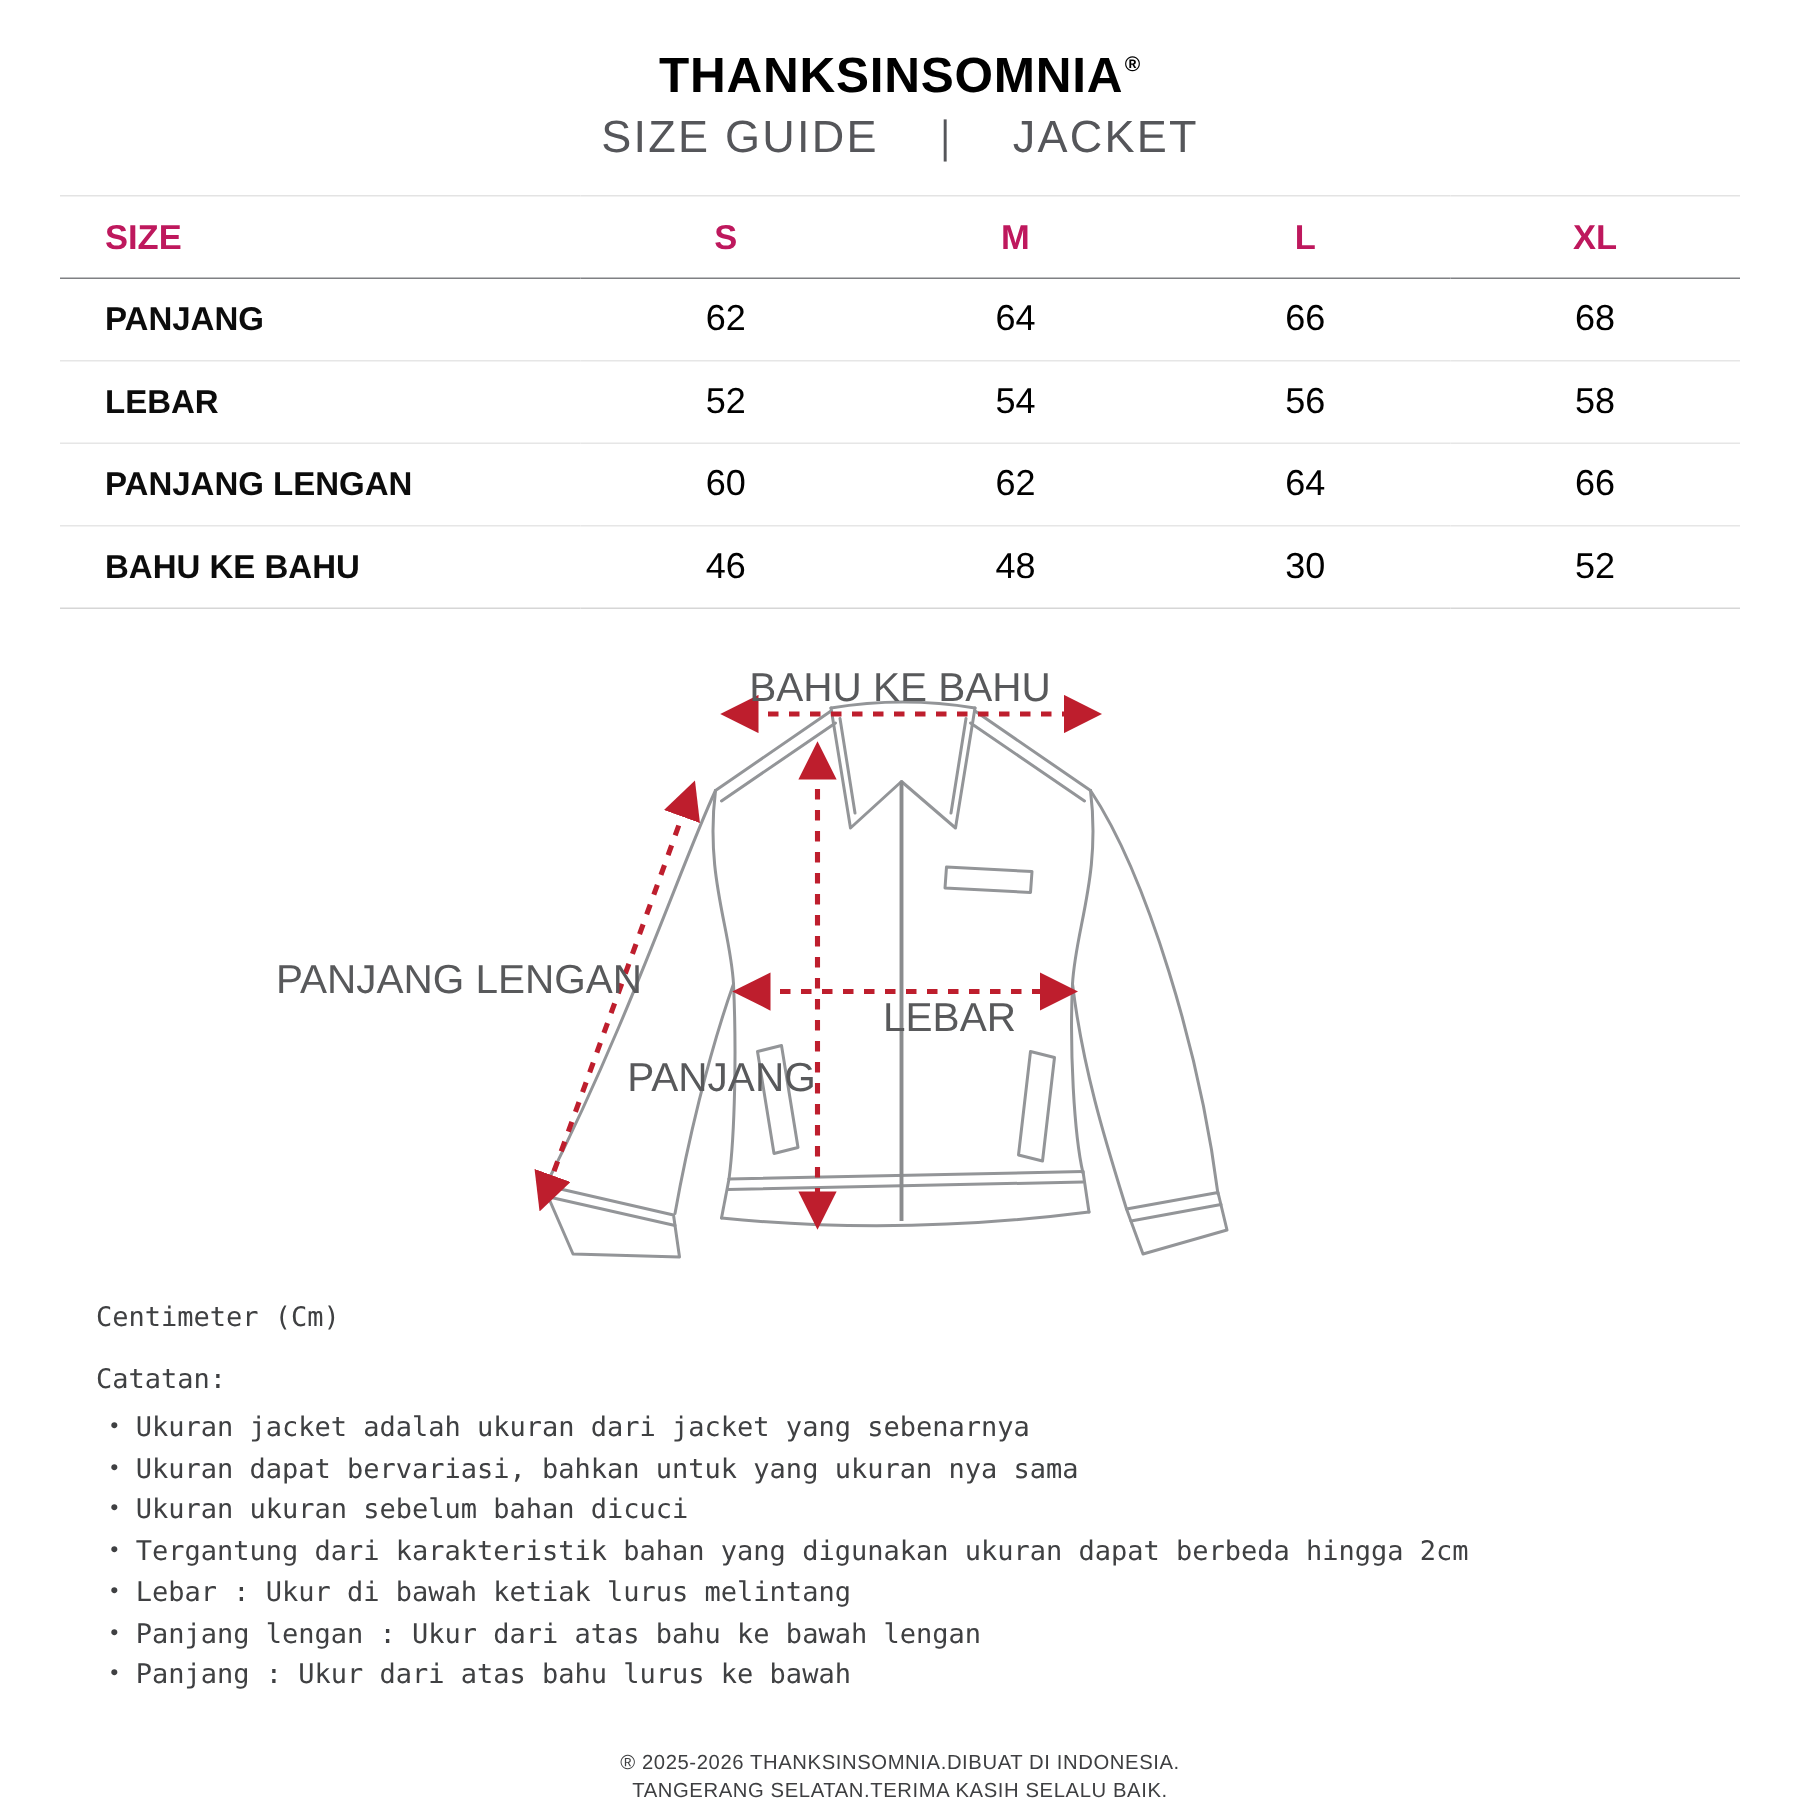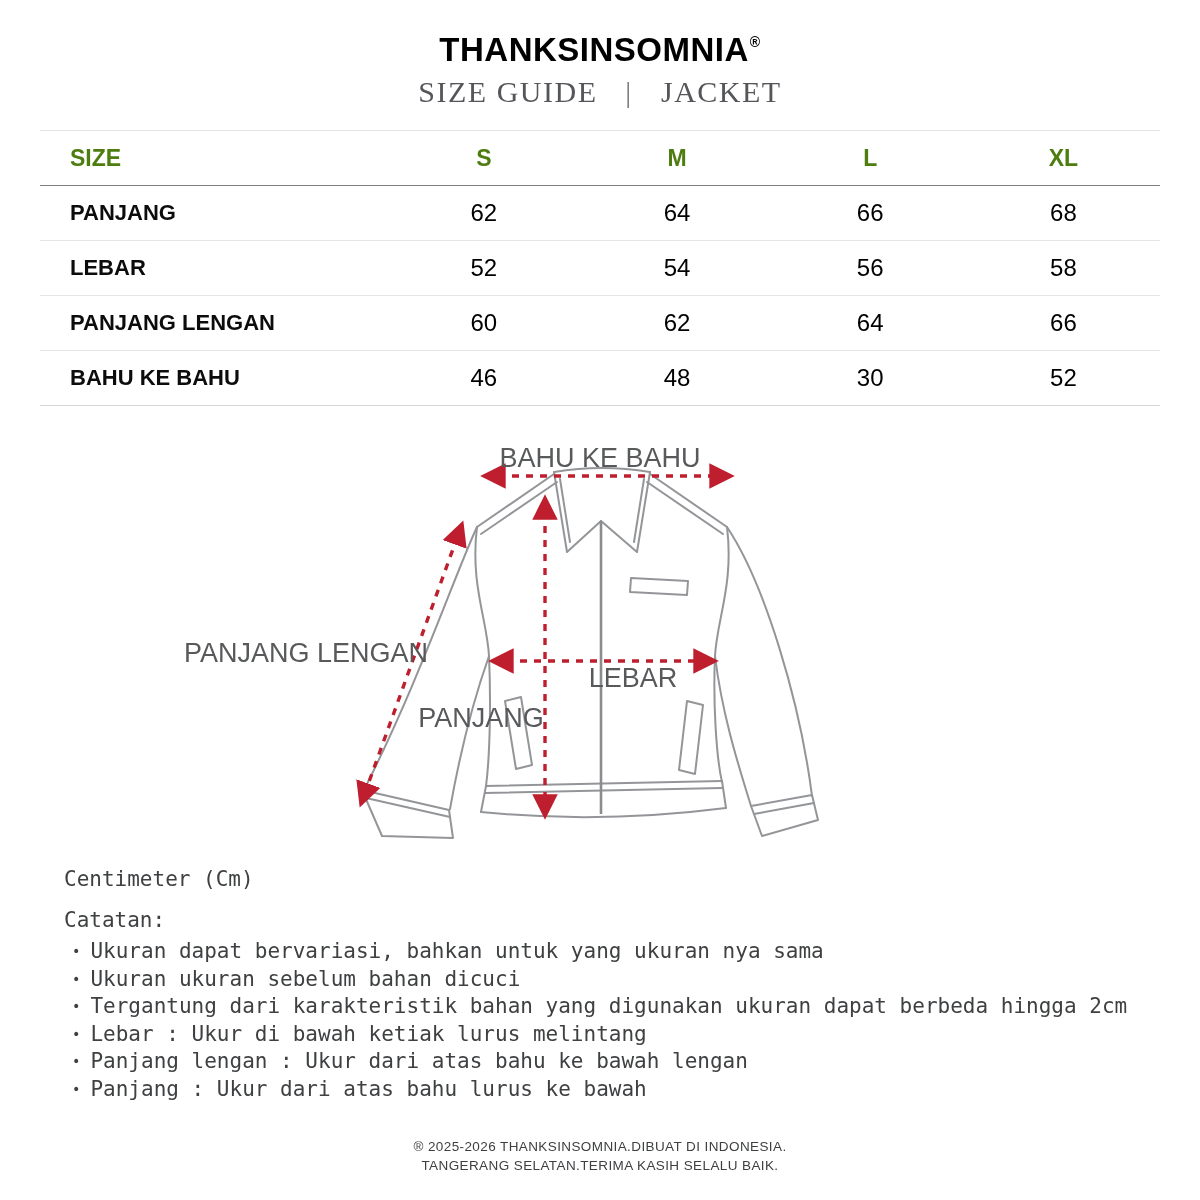--- a/index.html
+++ b/index.html
@@ -14,52 +14,51 @@
   
   .header { text-align:center; padding-top:24px; }
   .brand {
     font-size:33px; font-weight:800; letter-spacing:0.5px; color:#000;
     line-height:36px;
   }
   .brand .reg { font-size:14px; font-weight:700; vertical-align:14px; margin-left:1px; }
   .subtitle {
     margin-top:6px;
     font-size:30px; color:#55565a; letter-spacing:1.5px;
-    display:flex; justify-content:center; align-items:flex-start; gap:28px;
+    display:flex; justify-content:center; align-items:flex-start; gap:40px;
     line-height:36px;
-    font-family:Liberation Serif, serif;
   }
   .subtitle .divider { font-weight:300; color:#55565a; transform:scaleX(.8); }
 
   
   .size-table {
     width:1120px; margin:20px auto 0; border-collapse:collapse;
   }
   .size-table thead tr { border-top:1px solid #e3e3e3; border-bottom:1.5px solid #7f8083; }
   .size-table tbody tr { border-bottom:1px solid #e6e6e6; }
   .size-table tbody tr:last-child { border-bottom:1px solid #d6d6d6; }
   .size-table th, .size-table td { height:54px; padding:0; }
-  .size-table th { font-size:23px; font-weight:700; color:#4d7c0f; text-align:center; }
+  .size-table th { font-size:23px; font-weight:700; color:#be185d; text-align:center; }
   .size-table th.col-label { text-align:left; padding-left:30px; width:31%; }
   .size-table th.col-size { width:17.25%; }
   .size-table td.row-label { font-size:22px; font-weight:700; color:#0c0c0c; text-align:left; padding-left:30px; }
   .size-table td.cell-val { font-size:24px; color:#000000; text-align:center; }
 
   
   .diagram { display:block; margin:28px auto 0; }
   .jacket-line { stroke:#939598; stroke-width:2; fill:none; stroke-linejoin:round; stroke-linecap:round; }
   .jacket-thick { stroke:#8a8c8e; stroke-width:2.6; fill:none; }
   .meas-line { stroke:#be1e2d; stroke-width:3.4; fill:none; stroke-dasharray:7 7; }
   .meas-label { fill:#58595b; font-size:27px; font-family:"Liberation Sans",sans-serif; }
 
   
   .notes {
     margin:2px 0 0 64px;
     font-family:"DejaVu Sans Mono", monospace;
-    color:#3f4042; font-size:21px;
+    color:#3f4042; font-size:18px;
   }
   .unit { line-height:26px; margin-bottom:15px; }
   .catatan { line-height:26px; margin-bottom:5px; }
   .notes ul { list-style:none; margin:0; padding:0; }
   .notes li { line-height:27.5px; }
   .notes li::before { content:"•"; font-size:14px; margin:0 10px 0 8px; vertical-align:2px; }
 
   
   .footer {
     margin-top:34px; text-align:center;
@@ -176,20 +175,21 @@
   <text class="meas-label" x="600" y="33" text-anchor="middle">BAHU KE BAHU</text>
   <text class="meas-label" x="306" y="228" text-anchor="middle">PANJANG LENGAN</text>
   <text class="meas-label" x="633" y="253" text-anchor="middle">LEBAR</text>
   <text class="meas-label" x="481" y="293" text-anchor="middle">PANJANG</text>
 </svg>
 
 <div class="notes">
   <div class="unit">Centimeter (Cm)</div>
   <div class="catatan">Catatan:</div>
   <ul>
+    <li>Ukuran jacket adalah ukuran dari jacket yang sebenarnya</li>
     <li>Ukuran dapat bervariasi, bahkan untuk yang ukuran nya sama</li>
     <li>Ukuran ukuran sebelum bahan dicuci</li>
     <li>Tergantung dari karakteristik bahan yang digunakan ukuran dapat berbeda hingga 2cm</li>
     <li>Lebar : Ukur di bawah ketiak lurus melintang</li>
     <li>Panjang lengan : Ukur dari atas bahu ke bawah lengan</li>
     <li>Panjang : Ukur dari atas bahu lurus ke bawah</li>
   </ul>
 </div>
 
 <div class="footer">

